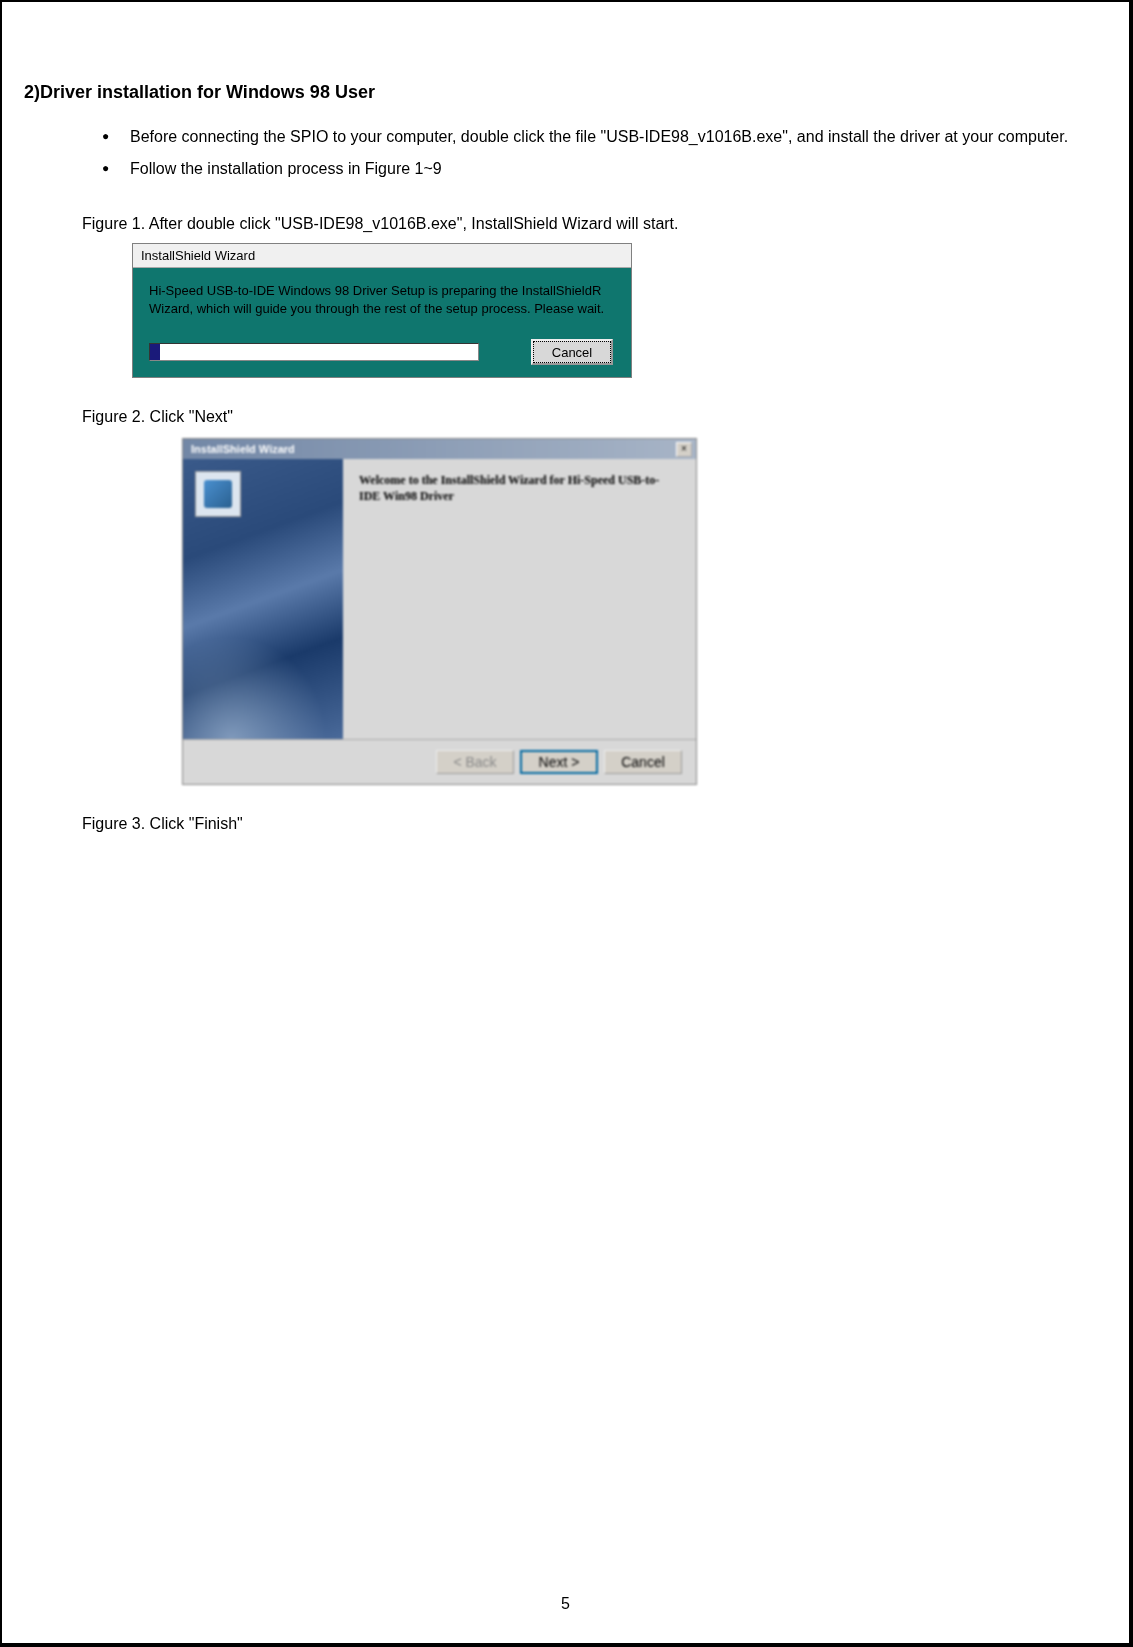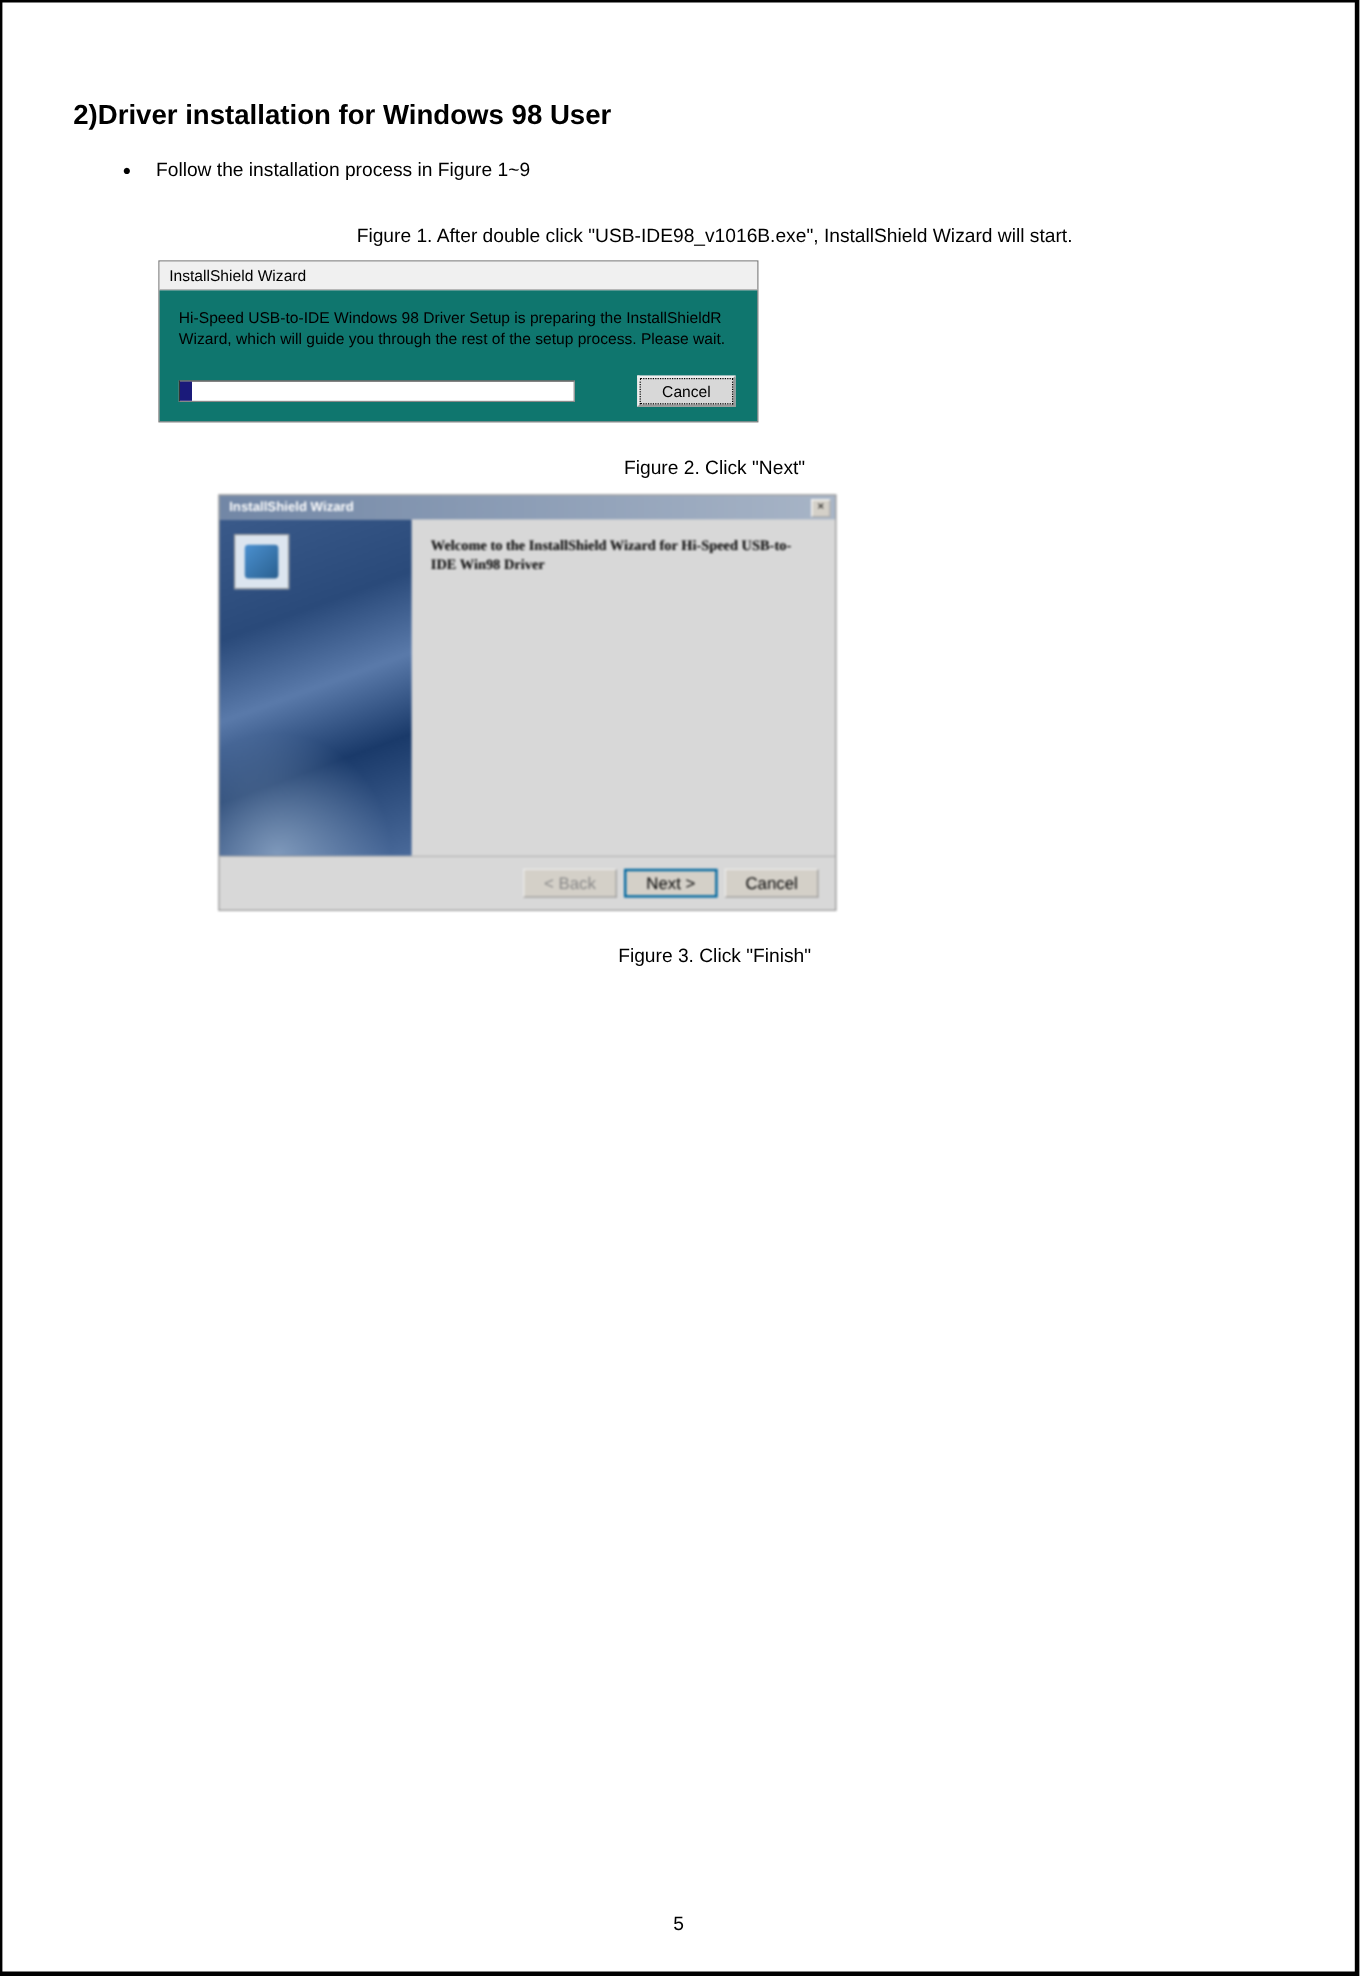--- a/index.html
+++ b/index.html
@@ -18,25 +18,24 @@
     .page-container {
       width: 100%;
       height: 100%;
       border: 2px solid #000;
       border-right: 4px solid #000;
       border-bottom: 4px solid #000;
       padding: 80px 20px 40px 20px;
       position: relative;
     }
     .section-title {
-      font-size: 23px;
+      font-size: 18px;
       font-weight: bold;
       margin-bottom: 18px;
       padding-left: 2px;
-      margin-left: 37px;
     }
     .bullet-list {
       list-style: none;
       padding-left: 80px;
       margin-bottom: 30px;
     }
     .bullet-list li {
       font-size: 16px;
       line-height: 2.0;
       position: relative;
@@ -48,21 +47,20 @@
       position: absolute;
       left: 0;
       font-size: 12px;
       top: 3px;
     }
     .figure-caption {
       font-size: 16px;
       padding-left: 60px;
       margin-top: 30px;
       margin-bottom: 10px;
-      text-align: center;
     }
     .figure-container {
       padding-left: 110px;
     }
     .dialog1 {
       width: 500px;
       background: #d8d8d8;
       border: 1px solid #808080;
       font-family: Tahoma, sans-serif;
     }
@@ -226,20 +224,21 @@
     }
   </style>
 </head>
 <body>
 
 <div class="page-container">
 
   <h2 class="section-title">2)Driver installation for Windows 98 User</h2>
 
   <ul class="bullet-list">
+    <li>Before connecting the SPIO to your computer, double click the file "USB-IDE98_v1016B.exe", and install the driver at your computer.</li>
     <li>Follow the installation process in Figure 1~9</li>
   </ul>
 
   <div class="figure-caption">Figure 1. After double click "USB-IDE98_v1016B.exe", InstallShield Wizard will start.</div>
 
   <div class="figure-container">
     <div class="dialog1">
       <div class="dialog1-title">InstallShield Wizard</div>
       <div class="dialog1-body">
         <div class="dialog1-text">Hi-Speed USB-to-IDE Windows 98 Driver Setup is preparing the InstallShieldR Wizard, which will guide you through the rest of the setup process. Please wait.</div>

